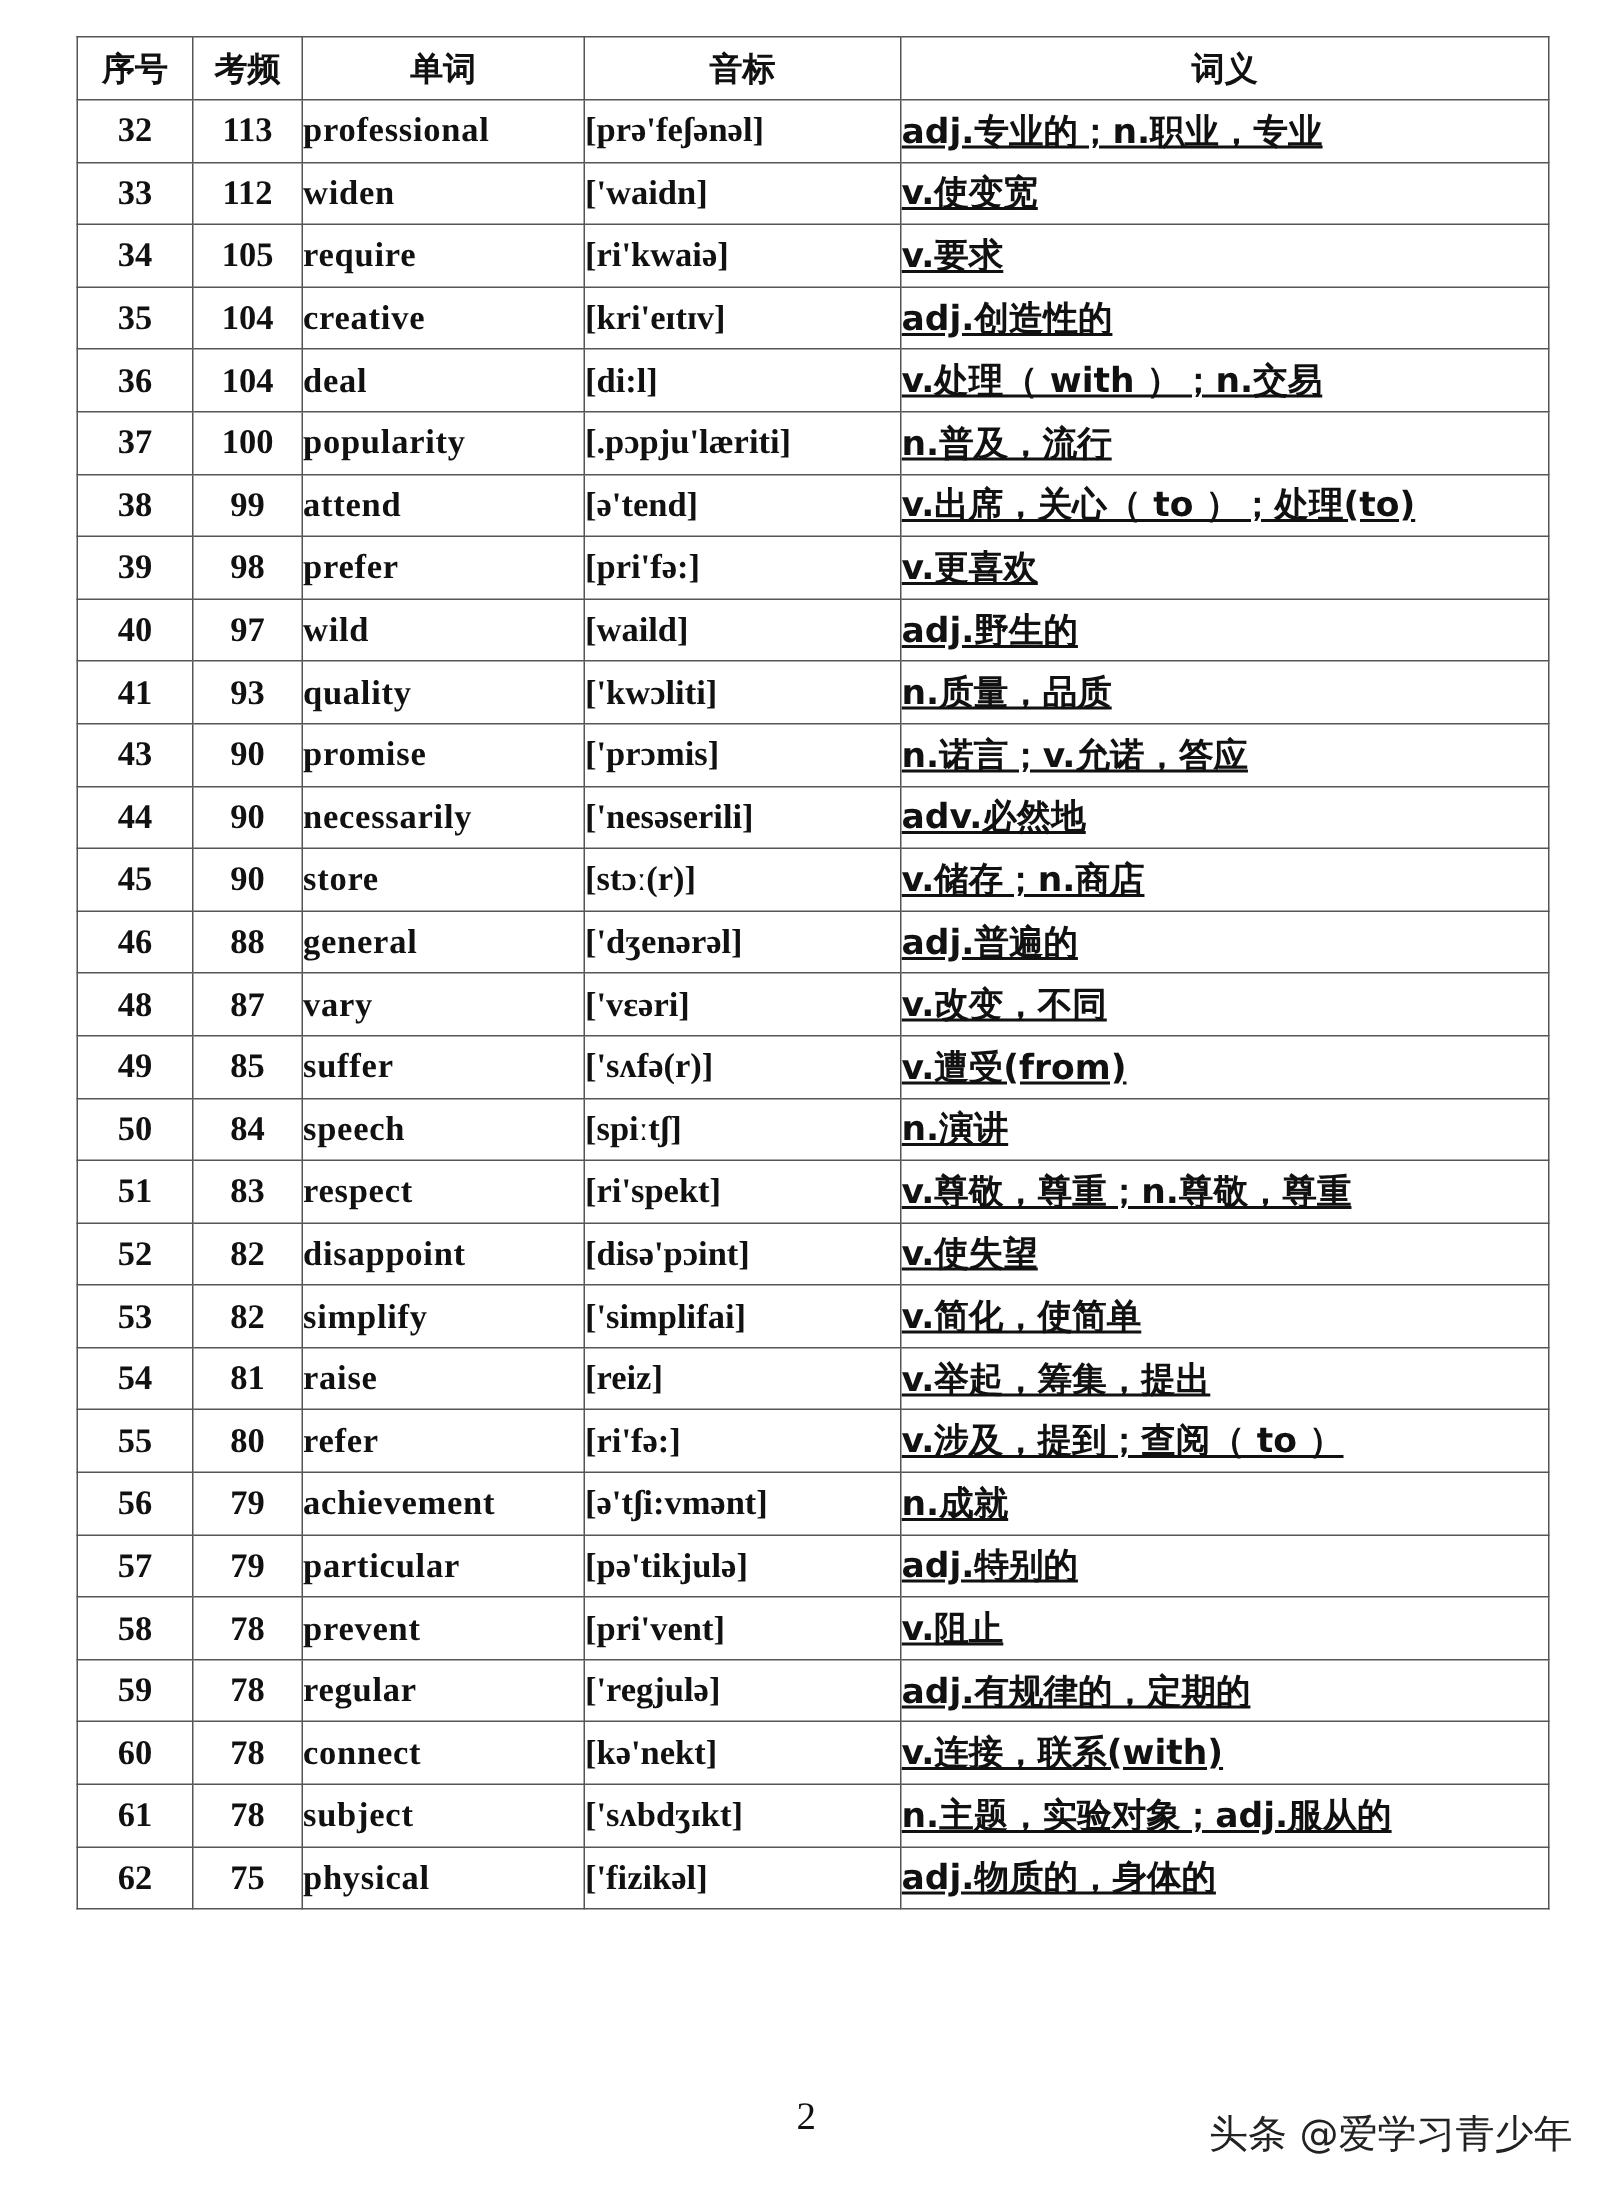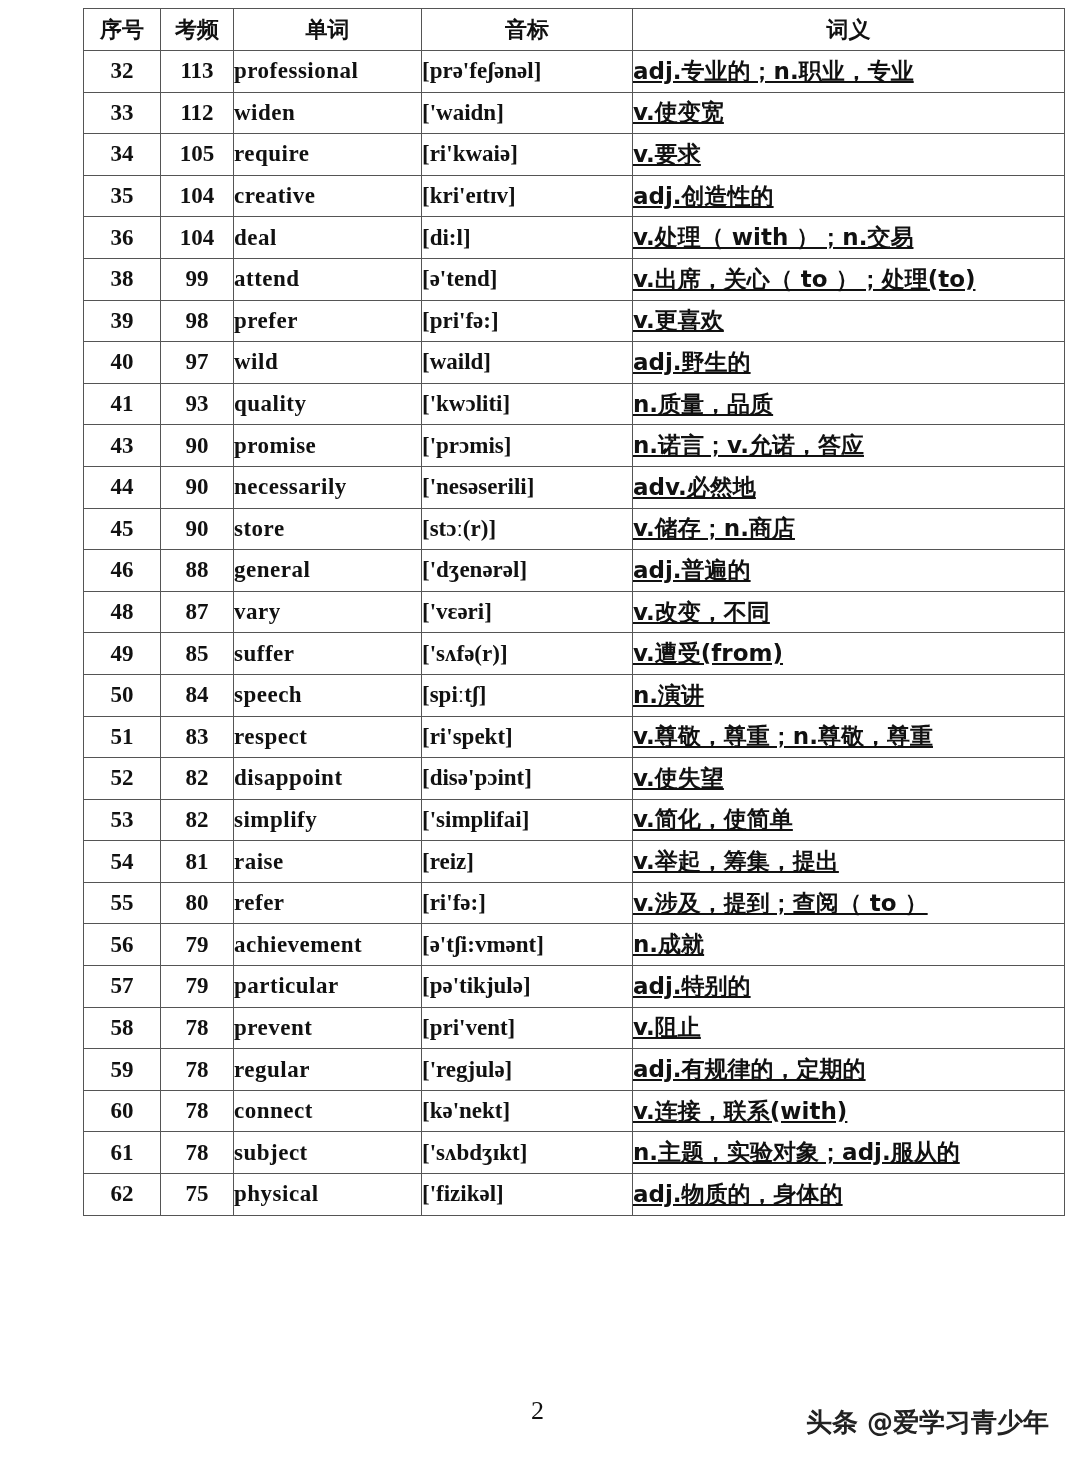--- a/index.html
+++ b/index.html
@@ -1,26 +1,26 @@
 <!DOCTYPE html>
 <html><head>
 <meta charset="utf-8">
 <style>
   html,body{margin:0;padding:0;background:#fff;}
   body{width:1080px;height:1461px;position:relative;overflow:hidden;font-family:"Liberation Serif","DejaVu Serif",serif;color:#111;}
-  table.vocab{position:absolute;left:51px;top:8px;border-collapse:collapse;table-layout:fixed;width:981px;margin-left:32px;}
+  table.vocab{position:absolute;left:51px;top:24px;border-collapse:collapse;table-layout:fixed;width:981px;}
   table.vocab th,table.vocab td{border:1.5px solid #555;height:40.6px;padding:0;font-weight:bold;font-size:23px;white-space:nowrap;overflow:hidden;}
   table.vocab th{text-align:center;font-family:"DejaVu Sans",sans-serif;font-size:22px;height:41px;}
   td.num,td.freq{text-align:center;}
   td.word,td.phon,td.mean{padding-left:10px;text-align:left;}
   td.phon{font-weight:bold;font-family:Liberation Serif, serif;font-size:21px;}
   td.mean{font-family:"DejaVu Sans",sans-serif;font-size:21px;text-decoration:underline;}
   td.word{letter-spacing:0.5px;}
   .pagenum{position:absolute;left:531px;top:1396px;font-size:26px;font-family:"Liberation Serif",serif;}
-  .watermark{position:absolute;left:806px;top:1405px;font-size:26px;font-family:"DejaVu Sans",sans-serif;color:#222;font-weight:bold;}
+  .watermark{position:absolute;left:806px;top:1405px;font-size:26px;font-family:"DejaVu Sans",sans-serif;color:#222;}
 </style>
 </head>
 <body>
 
 <table class="vocab">
   <colgroup>
     <col style="width:77px">
       <col style="width:73px">
       <col style="width:188px">
       <col style="width:211px">
@@ -65,20 +65,27 @@
         <td class="mean">adj.创造性的</td>
       </tr>
       <tr>
         <td class="num">36</td>
         <td class="freq">104</td>
         <td class="word">deal</td>
         <td class="phon">[di:l]</td>
         <td class="mean">v.处理（ with ）；n.交易</td>
       </tr>
       <tr>
+        <td class="num">37</td>
+        <td class="freq">100</td>
+        <td class="word">popularity</td>
+        <td class="phon">[.pɔpju'læriti]</td>
+        <td class="mean">n.普及，流行</td>
+      </tr>
+      <tr>
         <td class="num">38</td>
         <td class="freq">99</td>
         <td class="word">attend</td>
         <td class="phon">[ə'tend]</td>
         <td class="mean">v.出席，关心（ to ）；处理(to)</td>
       </tr>
       <tr>
         <td class="num">39</td>
         <td class="freq">98</td>
         <td class="word">prefer</td>

